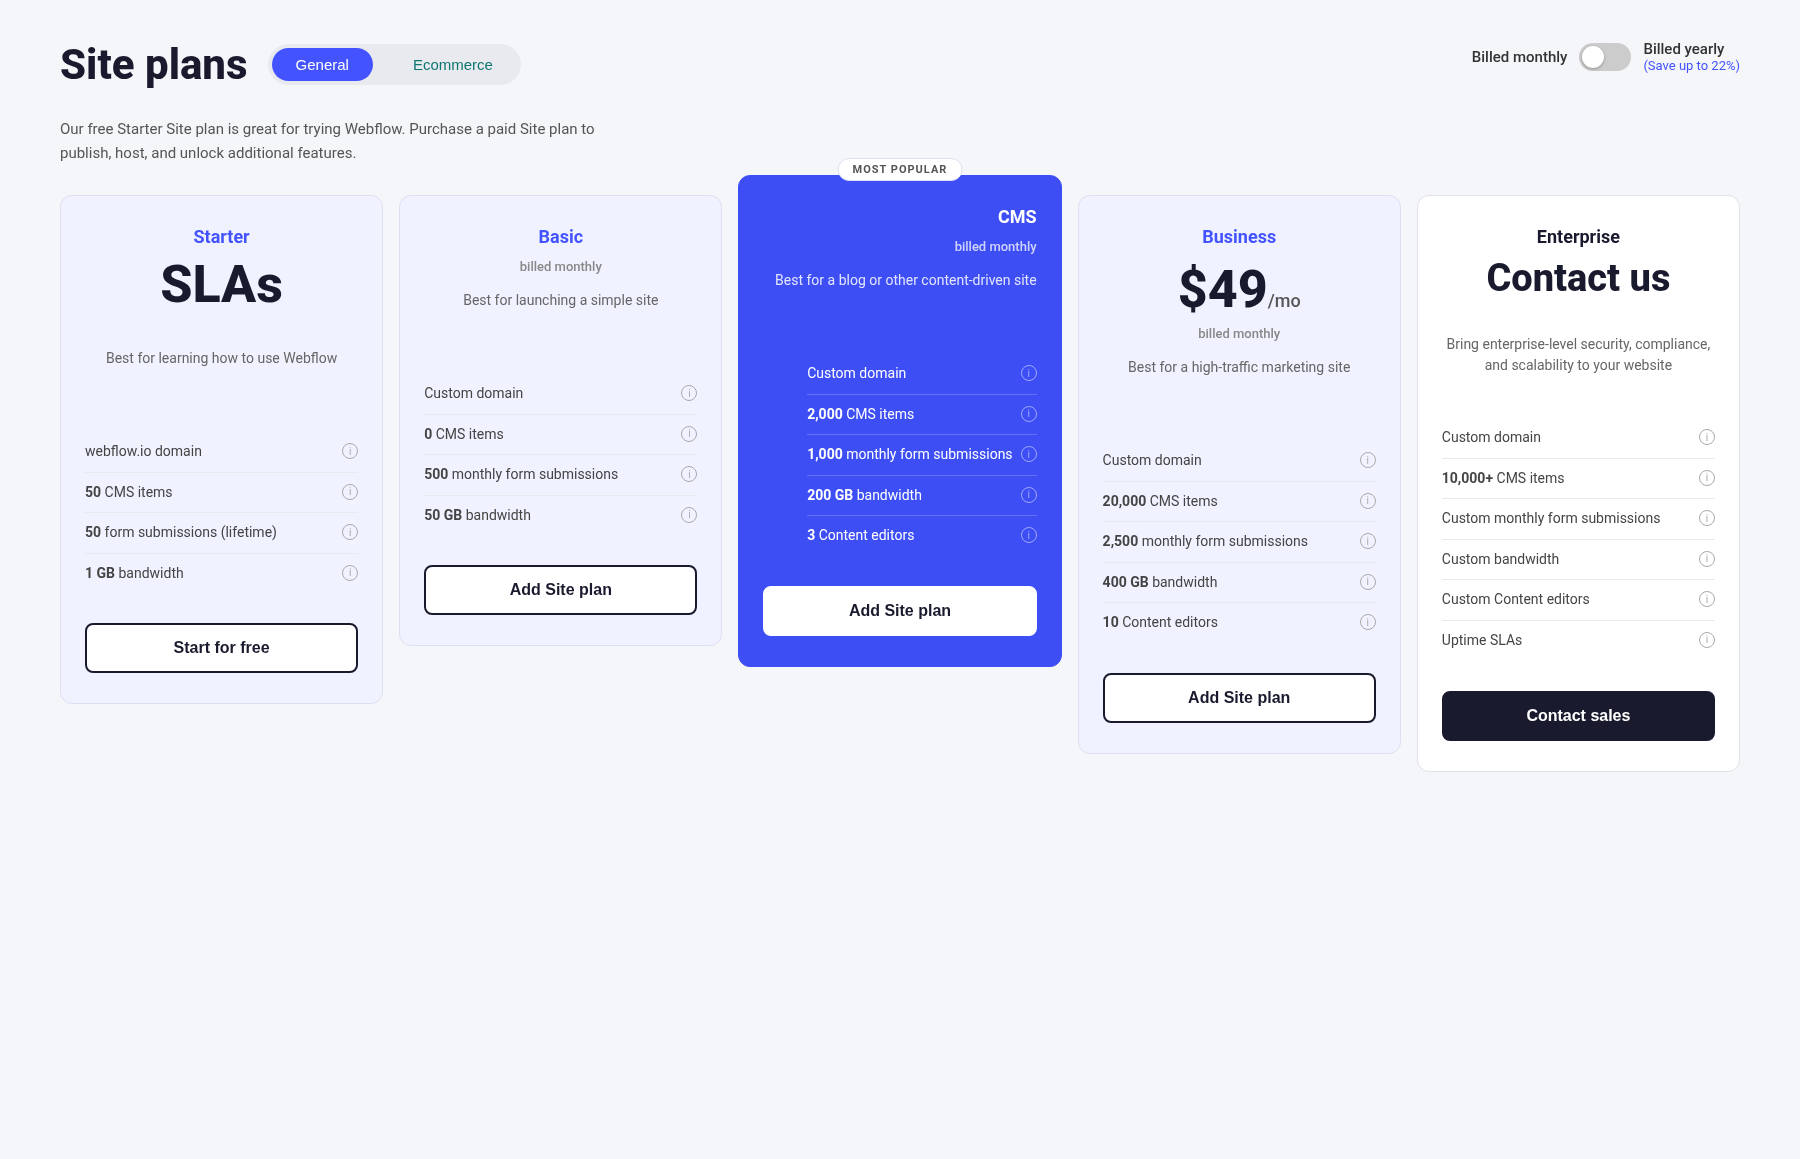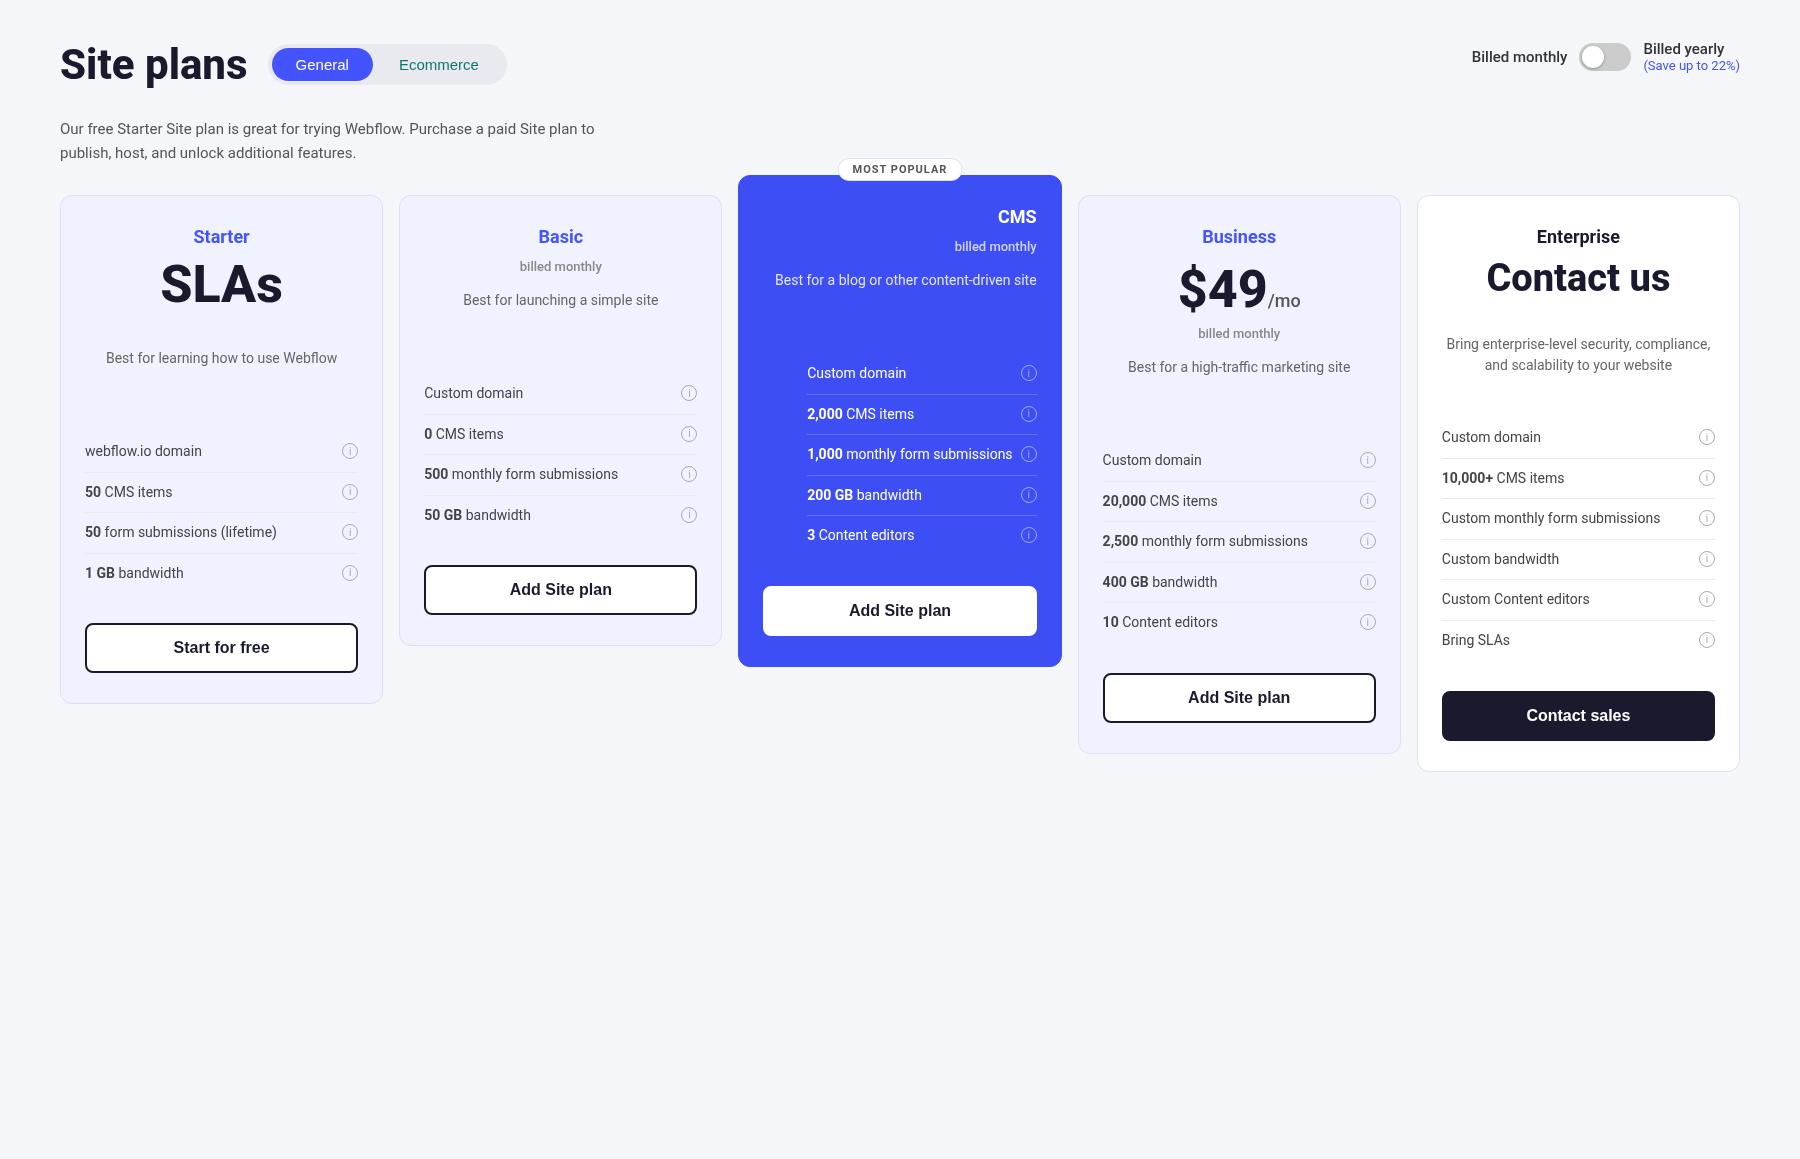--- a/index.html
+++ b/index.html
@@ -18,21 +18,21 @@
     .page-title {
       font-size: 42px;
       font-weight: 800;
       color: #1a1a2e;
     }
     .tab-group {
       display: flex;
       background: #e8eaf0;
       border-radius: 50px;
       padding: 4px;
-      gap: 2px;
+      gap: 16px;
     }
     .tab-btn {
       padding: 8px 24px;
       border-radius: 50px;
       border: none;
       cursor: pointer;
       font-size: 15px;
       font-weight: 500;
       transition: all 0.2s;
     }
@@ -431,20 +431,20 @@
       </li>
       <li class="feature-item">
         <span class="feature-text">Custom bandwidth</span>
         <span class="info-icon">i</span>
       </li>
       <li class="feature-item">
         <span class="feature-text">Custom Content editors</span>
         <span class="info-icon">i</span>
       </li>
       <li class="feature-item">
-        <span class="feature-text">Bring SLAs</span>
+        <span class="feature-text">Uptime SLAs</span>
         <span class="info-icon">i</span>
       </li>
     </ul>
     <button class="plan-btn enterprise-btn">Contact sales</button>
   </div>
 
 </div>
 
 </body></html>

